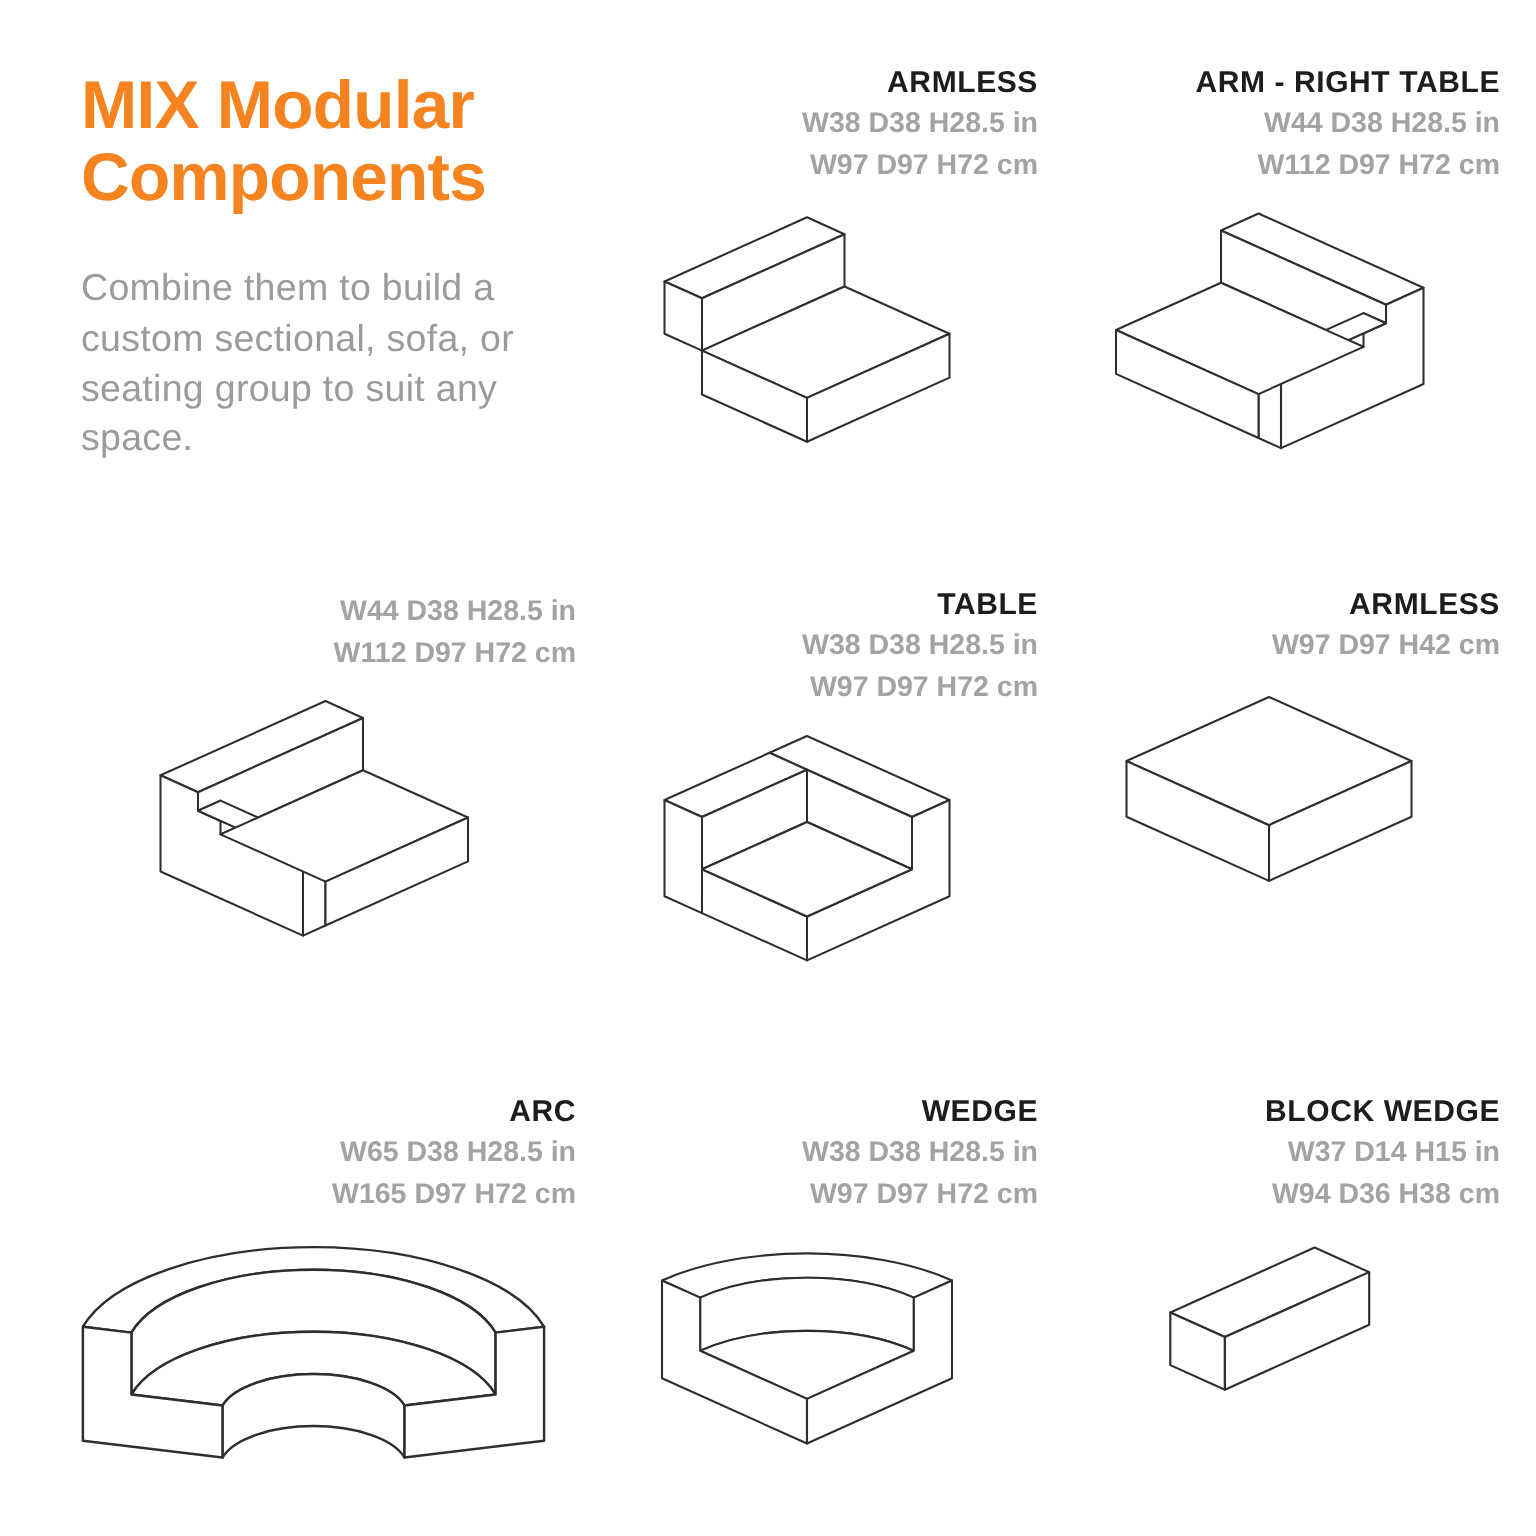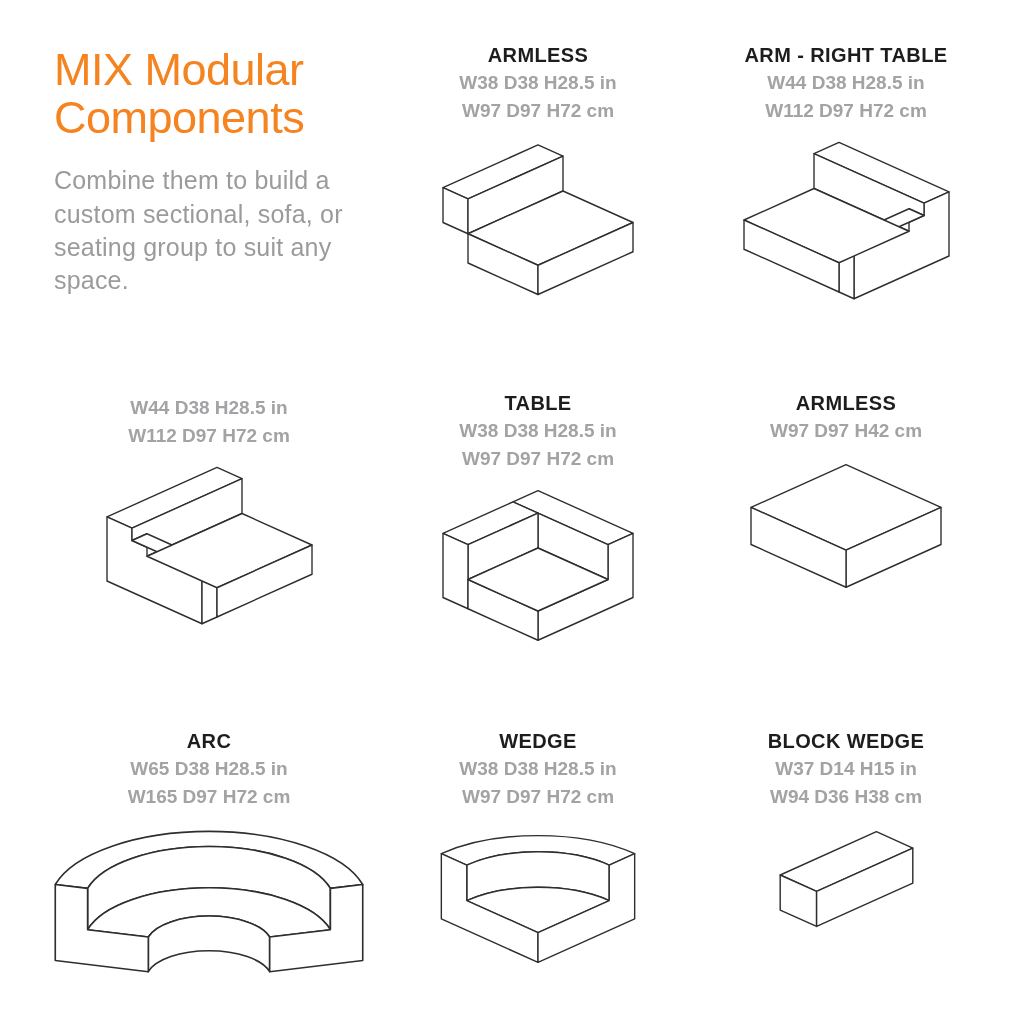--- a/index.html
+++ b/index.html
@@ -14,34 +14,34 @@
     width: 1024px; height: 1024px;
     padding: 38px 24px 0 34px;
     display: grid;
     grid-template-columns: 1fr 1fr 1fr;
     grid-template-rows: 348px 338px auto;
   }
   .title-cell { padding: 8px 0 0 20px; }
   .page-title {
     color: #F5831F;
     font-size: 45px;
-    font-weight: 400;
+    font-weight: 700;
     line-height: 1.07;
     letter-spacing: -0.5px;
     width: 330px;
   }
   .page-subtitle {
-    margin-top: 22px;
+    margin-top: 34px;
     color: #9B9B9B;
     font-size: 25px;
     line-height: 1.33;
     width: 312px;
     letter-spacing: 0.2px;
   }
-  .comp { text-align: center; padding-top: 6px; }
+  .comp { text-align: right; padding-top: 6px; }
   .comp-name {
     font-size: 20px;
     font-weight: 800;
     color: #1d1d1d;
     letter-spacing: 0.4px;
   }
   .comp-dims {
     font-size: 19px;
     color: #A3A3A6;
     margin-top: 4px;

